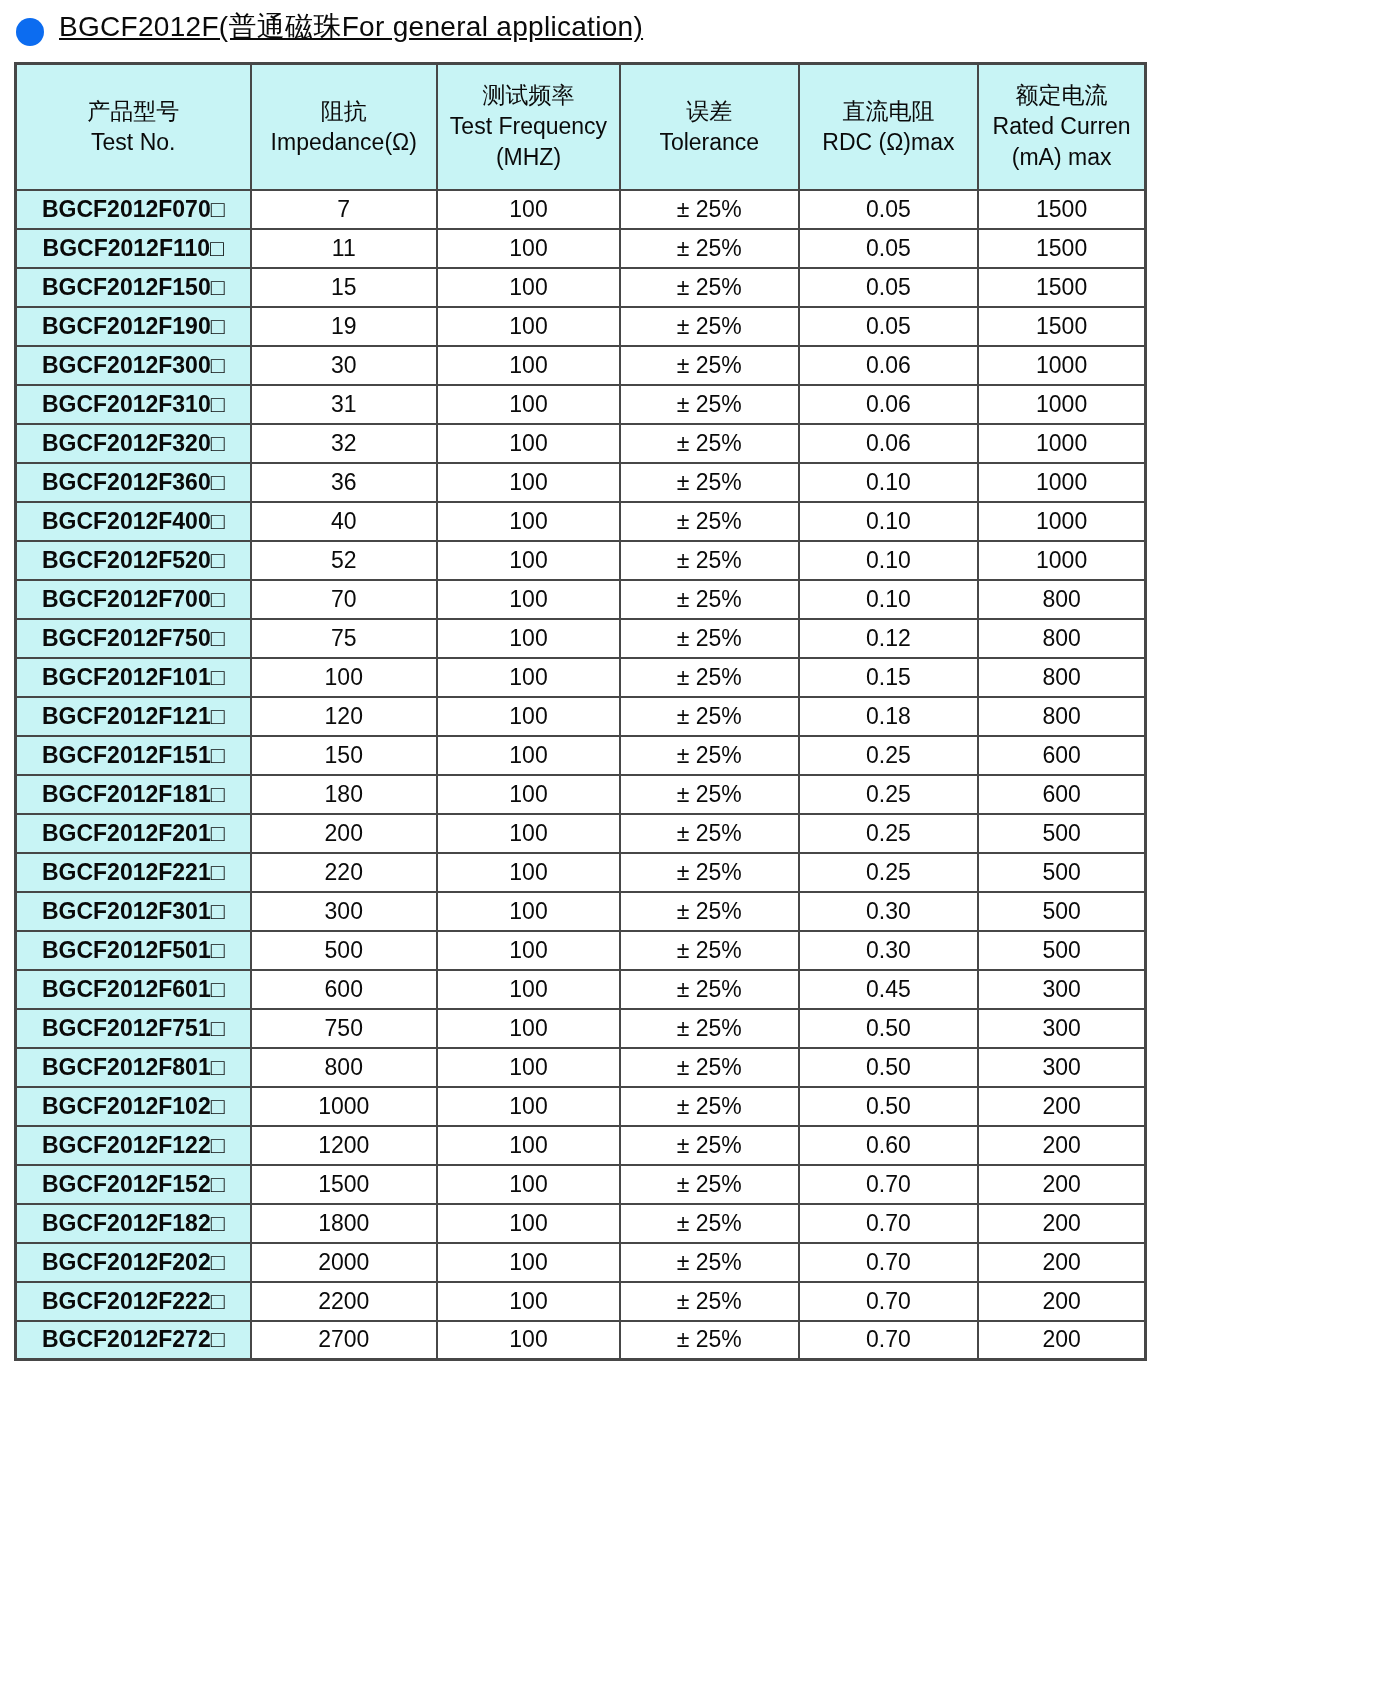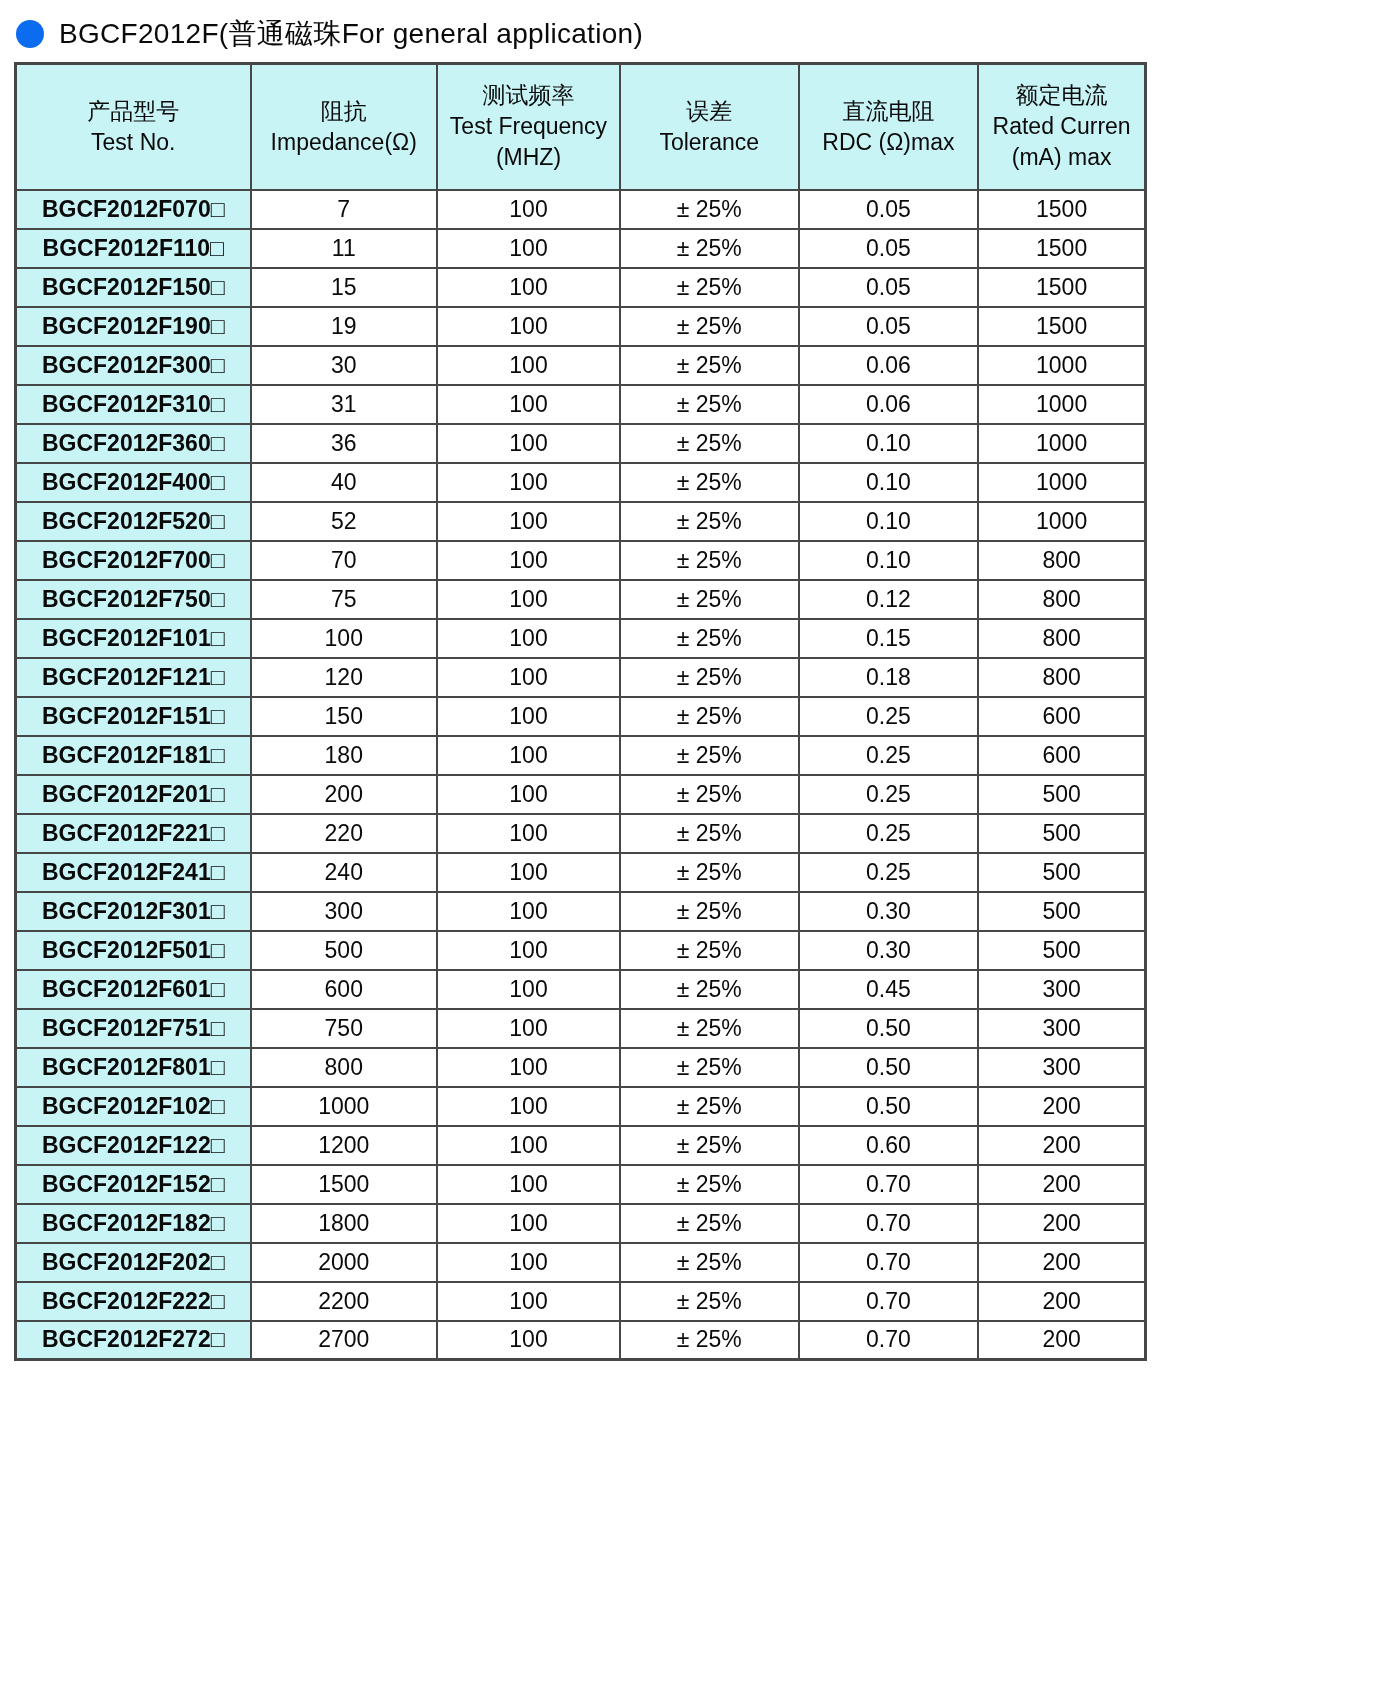--- a/index.html
+++ b/index.html
@@ -16,24 +16,25 @@
   }
   body {
     width: 1377px;
     height: 1701px;
     font-family: "Liberation Sans", sans-serif;
     color: var(--text);
     overflow: hidden;
   }
   .title-row {
     display: flex;
-    align-items: center;
+    align-items: flex-end;
     gap: 15px;
     padding: 21px 0 0 16px;
     height: 46px;
+    text-decoration: underline;
   }
   .bullet {
     width: 28px;
     height: 28px;
     border-radius: 50%;
     background: var(--accent);
     flex: 0 0 auto;
   }
   .title-text {
     font-size: 28px;
@@ -162,20 +163,28 @@
       </tr>
       <tr>
         <td class="part-cell">BGCF2012F310□</td>
         <td>31</td>
         <td>100</td>
         <td>± 25%</td>
         <td>0.06</td>
         <td>1000</td>
       </tr>
       <tr>
+        <td class="part-cell">BGCF2012F320□</td>
+        <td>32</td>
+        <td>100</td>
+        <td>± 25%</td>
+        <td>0.06</td>
+        <td>1000</td>
+      </tr>
+      <tr>
         <td class="part-cell">BGCF2012F360□</td>
         <td>36</td>
         <td>100</td>
         <td>± 25%</td>
         <td>0.10</td>
         <td>1000</td>
       </tr>
       <tr>
         <td class="part-cell">BGCF2012F400□</td>
         <td>40</td>
@@ -244,28 +253,20 @@
         <td class="part-cell">BGCF2012F201□</td>
         <td>200</td>
         <td>100</td>
         <td>± 25%</td>
         <td>0.25</td>
         <td>500</td>
       </tr>
       <tr>
         <td class="part-cell">BGCF2012F221□</td>
         <td>220</td>
-        <td>100</td>
-        <td>± 25%</td>
-        <td>0.25</td>
-        <td>500</td>
-      </tr>
-      <tr>
-        <td class="part-cell">BGCF2012F241□</td>
-        <td>240</td>
         <td>100</td>
         <td>± 25%</td>
         <td>0.25</td>
         <td>500</td>
       </tr>
       <tr>
         <td class="part-cell">BGCF2012F301□</td>
         <td>300</td>
         <td>100</td>
         <td>± 25%</td>

